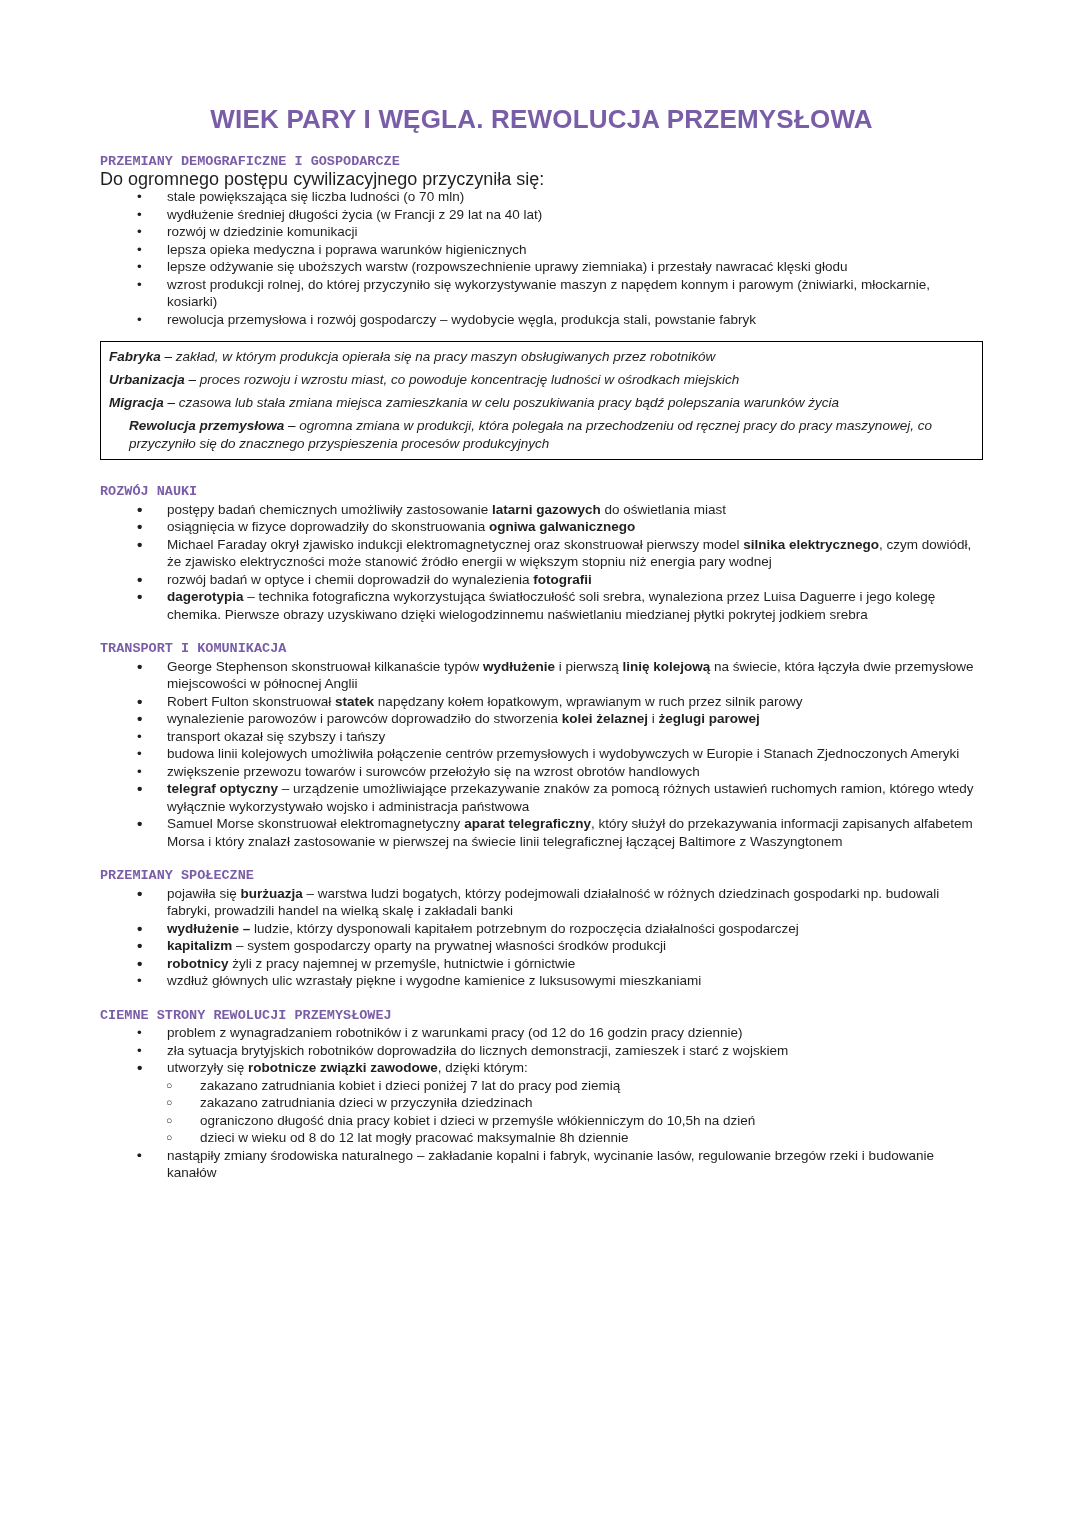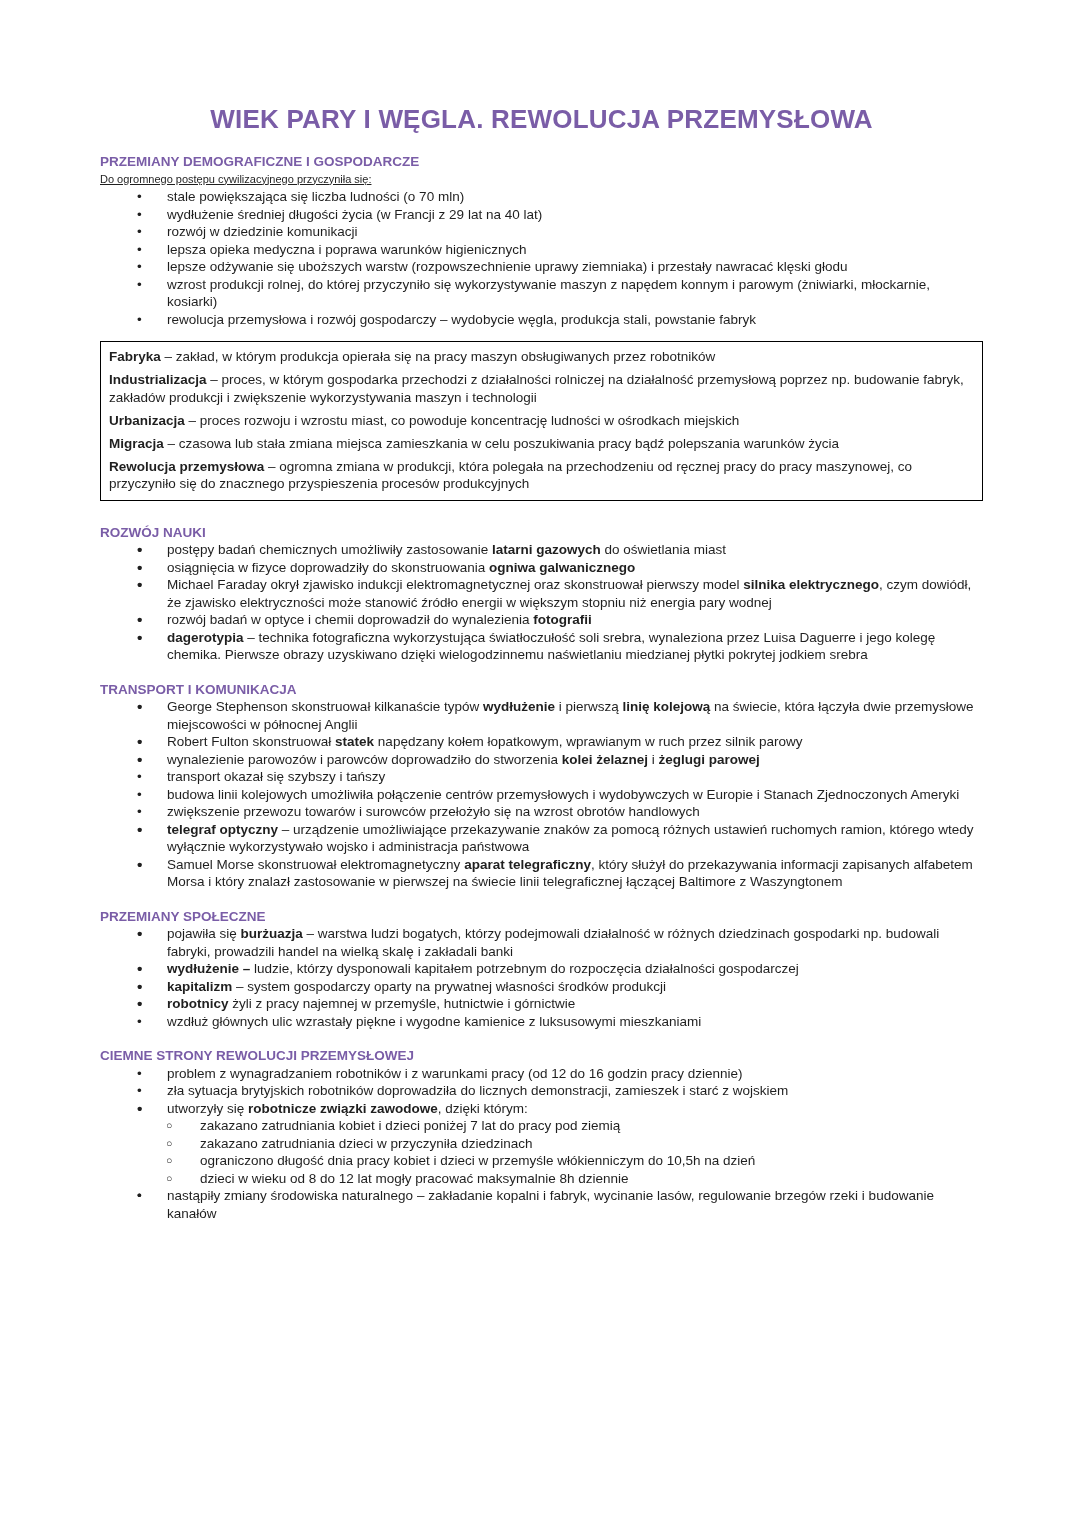--- a/index.html
+++ b/index.html
@@ -36,26 +36,26 @@
     color:var(--accent);
     letter-spacing:.2px;
   }
   .section{margin-top:17px;}
   .section h2{
     margin:0;
     font-size:13.5px;
     line-height:17.5px;
     font-weight:bold;
     color:var(--accent);
+    font-family:Liberation Mono, monospace;
   }
   .intro{
     margin:0;
-    font-size:11px;
+    font-size:18px;
     line-height:17.5px;
-    text-decoration:underline;
   }
   ul.blist{
     list-style:none;
     margin:0;padding:0;
     font-size:13.5px;
     line-height:17.5px;
   }
   ul.blist li{
     position:relative;
     padding-left:67px;
@@ -73,23 +73,24 @@
   ul.blist li.bm .marker{
     font-weight:bold;
     font-size:15.5px;
   }
   .defbox{
     margin-top:13px;
     border:1px solid var(--boxb);
     padding:6px 8px 7px 8px;
     font-size:13.5px;
     line-height:17.5px;
+    font-style:italic;
   }
   .defbox p{margin:0 0 5.5px 0;}
-  .defbox p:last-child{margin-bottom:0;}
+  .defbox p:last-child{margin-bottom:0;margin-left:20px;}
   .defbox+.section{margin-top:23px;}
   b{font-weight:bold;}
 </style>
 </head>
 <body>
 
 <div class="page">
   <div class="content">
     <h1 class="doc-title">WIEK PARY I WĘGLA. REWOLUCJA PRZEMYSŁOWA</h1>
     <div id="blocks">
@@ -101,21 +102,20 @@
             <li class="lvl1"><span class="marker">•</span><span class="txt">wydłużenie średniej długości życia (w Francji z 29 lat na 40 lat)</span></li>
             <li class="lvl1"><span class="marker">•</span><span class="txt">rozwój w dziedzinie komunikacji</span></li>
             <li class="lvl1"><span class="marker">•</span><span class="txt">lepsza opieka medyczna i poprawa warunków higienicznych</span></li>
             <li class="lvl1"><span class="marker">•</span><span class="txt">lepsze odżywanie się uboższych warstw (rozpowszechnienie uprawy ziemniaka) i przestały nawracać klęski głodu</span></li>
             <li class="lvl1"><span class="marker">•</span><span class="txt">wzrost produkcji rolnej, do której przyczyniło się wykorzystywanie maszyn z napędem konnym i parowym (żniwiarki, młockarnie, kosiarki)</span></li>
             <li class="lvl1"><span class="marker">•</span><span class="txt">rewolucja przemysłowa i rozwój gospodarczy – wydobycie węgla, produkcja stali, powstanie fabryk</span></li>
           </ul>
         </div>
         <div class="defbox">
           <p><b>Fabryka</b> – zakład, w którym produkcja opierała się na pracy maszyn obsługiwanych przez robotników</p>
-          <p><b>Industrializacja</b> – proces, w którym gospodarka przechodzi z działalności rolniczej na działalność przemysłową poprzez np. budowanie fabryk, zakładów produkcji i zwiększenie wykorzystywania maszyn i technologii</p>
           <p><b>Urbanizacja</b> – proces rozwoju i wzrostu miast, co powoduje koncentrację ludności w ośrodkach miejskich</p>
           <p><b>Migracja</b> – czasowa lub stała zmiana miejsca zamieszkania w celu poszukiwania pracy bądź polepszania warunków życia</p>
           <p><b>Rewolucja przemysłowa</b> – ogromna zmiana w produkcji, która polegała na przechodzeniu od ręcznej pracy do pracy maszynowej, co przyczyniło się do znacznego przyspieszenia procesów produkcyjnych</p>
         </div>
         <div class="section">
           <h2>ROZWÓJ NAUKI</h2>
           <ul class="blist">
             <li class="lvl1 bm"><span class="marker">•</span><span class="txt">postępy badań chemicznych umożliwiły zastosowanie <b>latarni gazowych</b> do oświetlania miast</span></li>
             <li class="lvl1 bm"><span class="marker">•</span><span class="txt">osiągnięcia w fizyce doprowadziły do skonstruowania <b>ogniwa galwanicznego</b></span></li>
             <li class="lvl1 bm"><span class="marker">•</span><span class="txt">Michael Faraday okrył zjawisko indukcji elektromagnetycznej oraz skonstruował pierwszy model <b>silnika elektrycznego</b>, czym dowiódł, że zjawisko elektryczności może stanowić źródło energii w większym stopniu niż energia pary wodnej</span></li>

